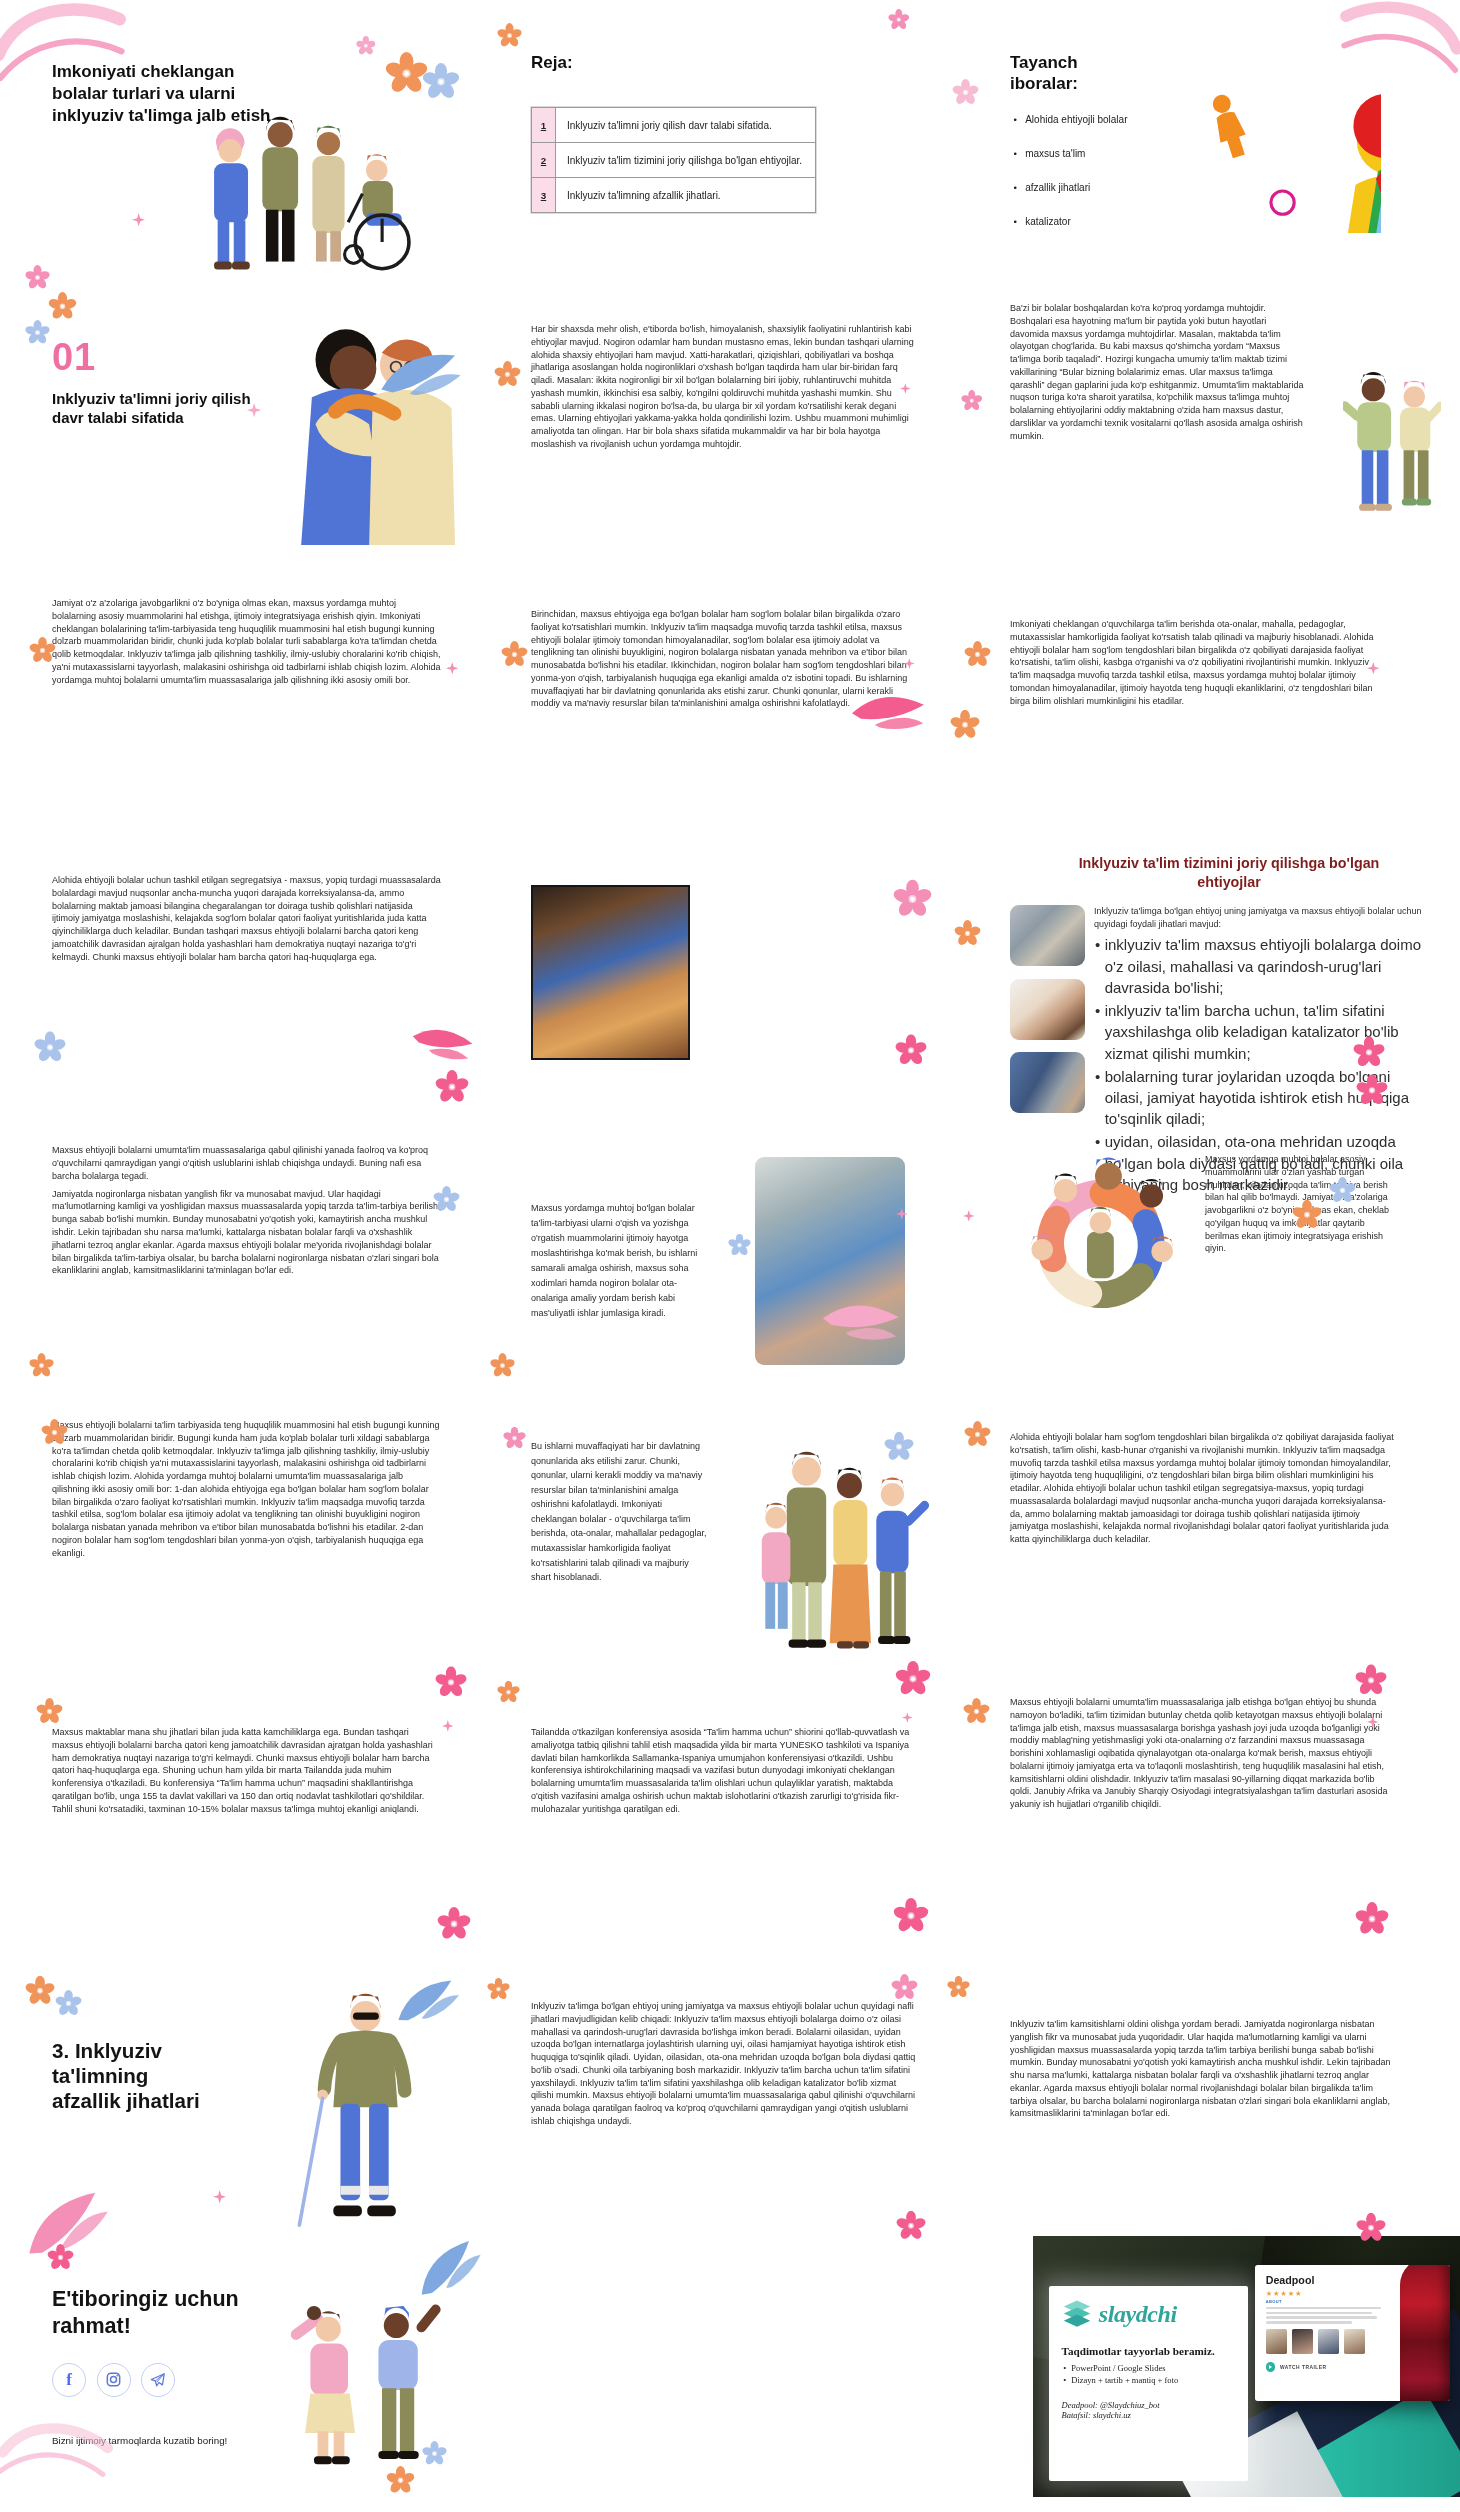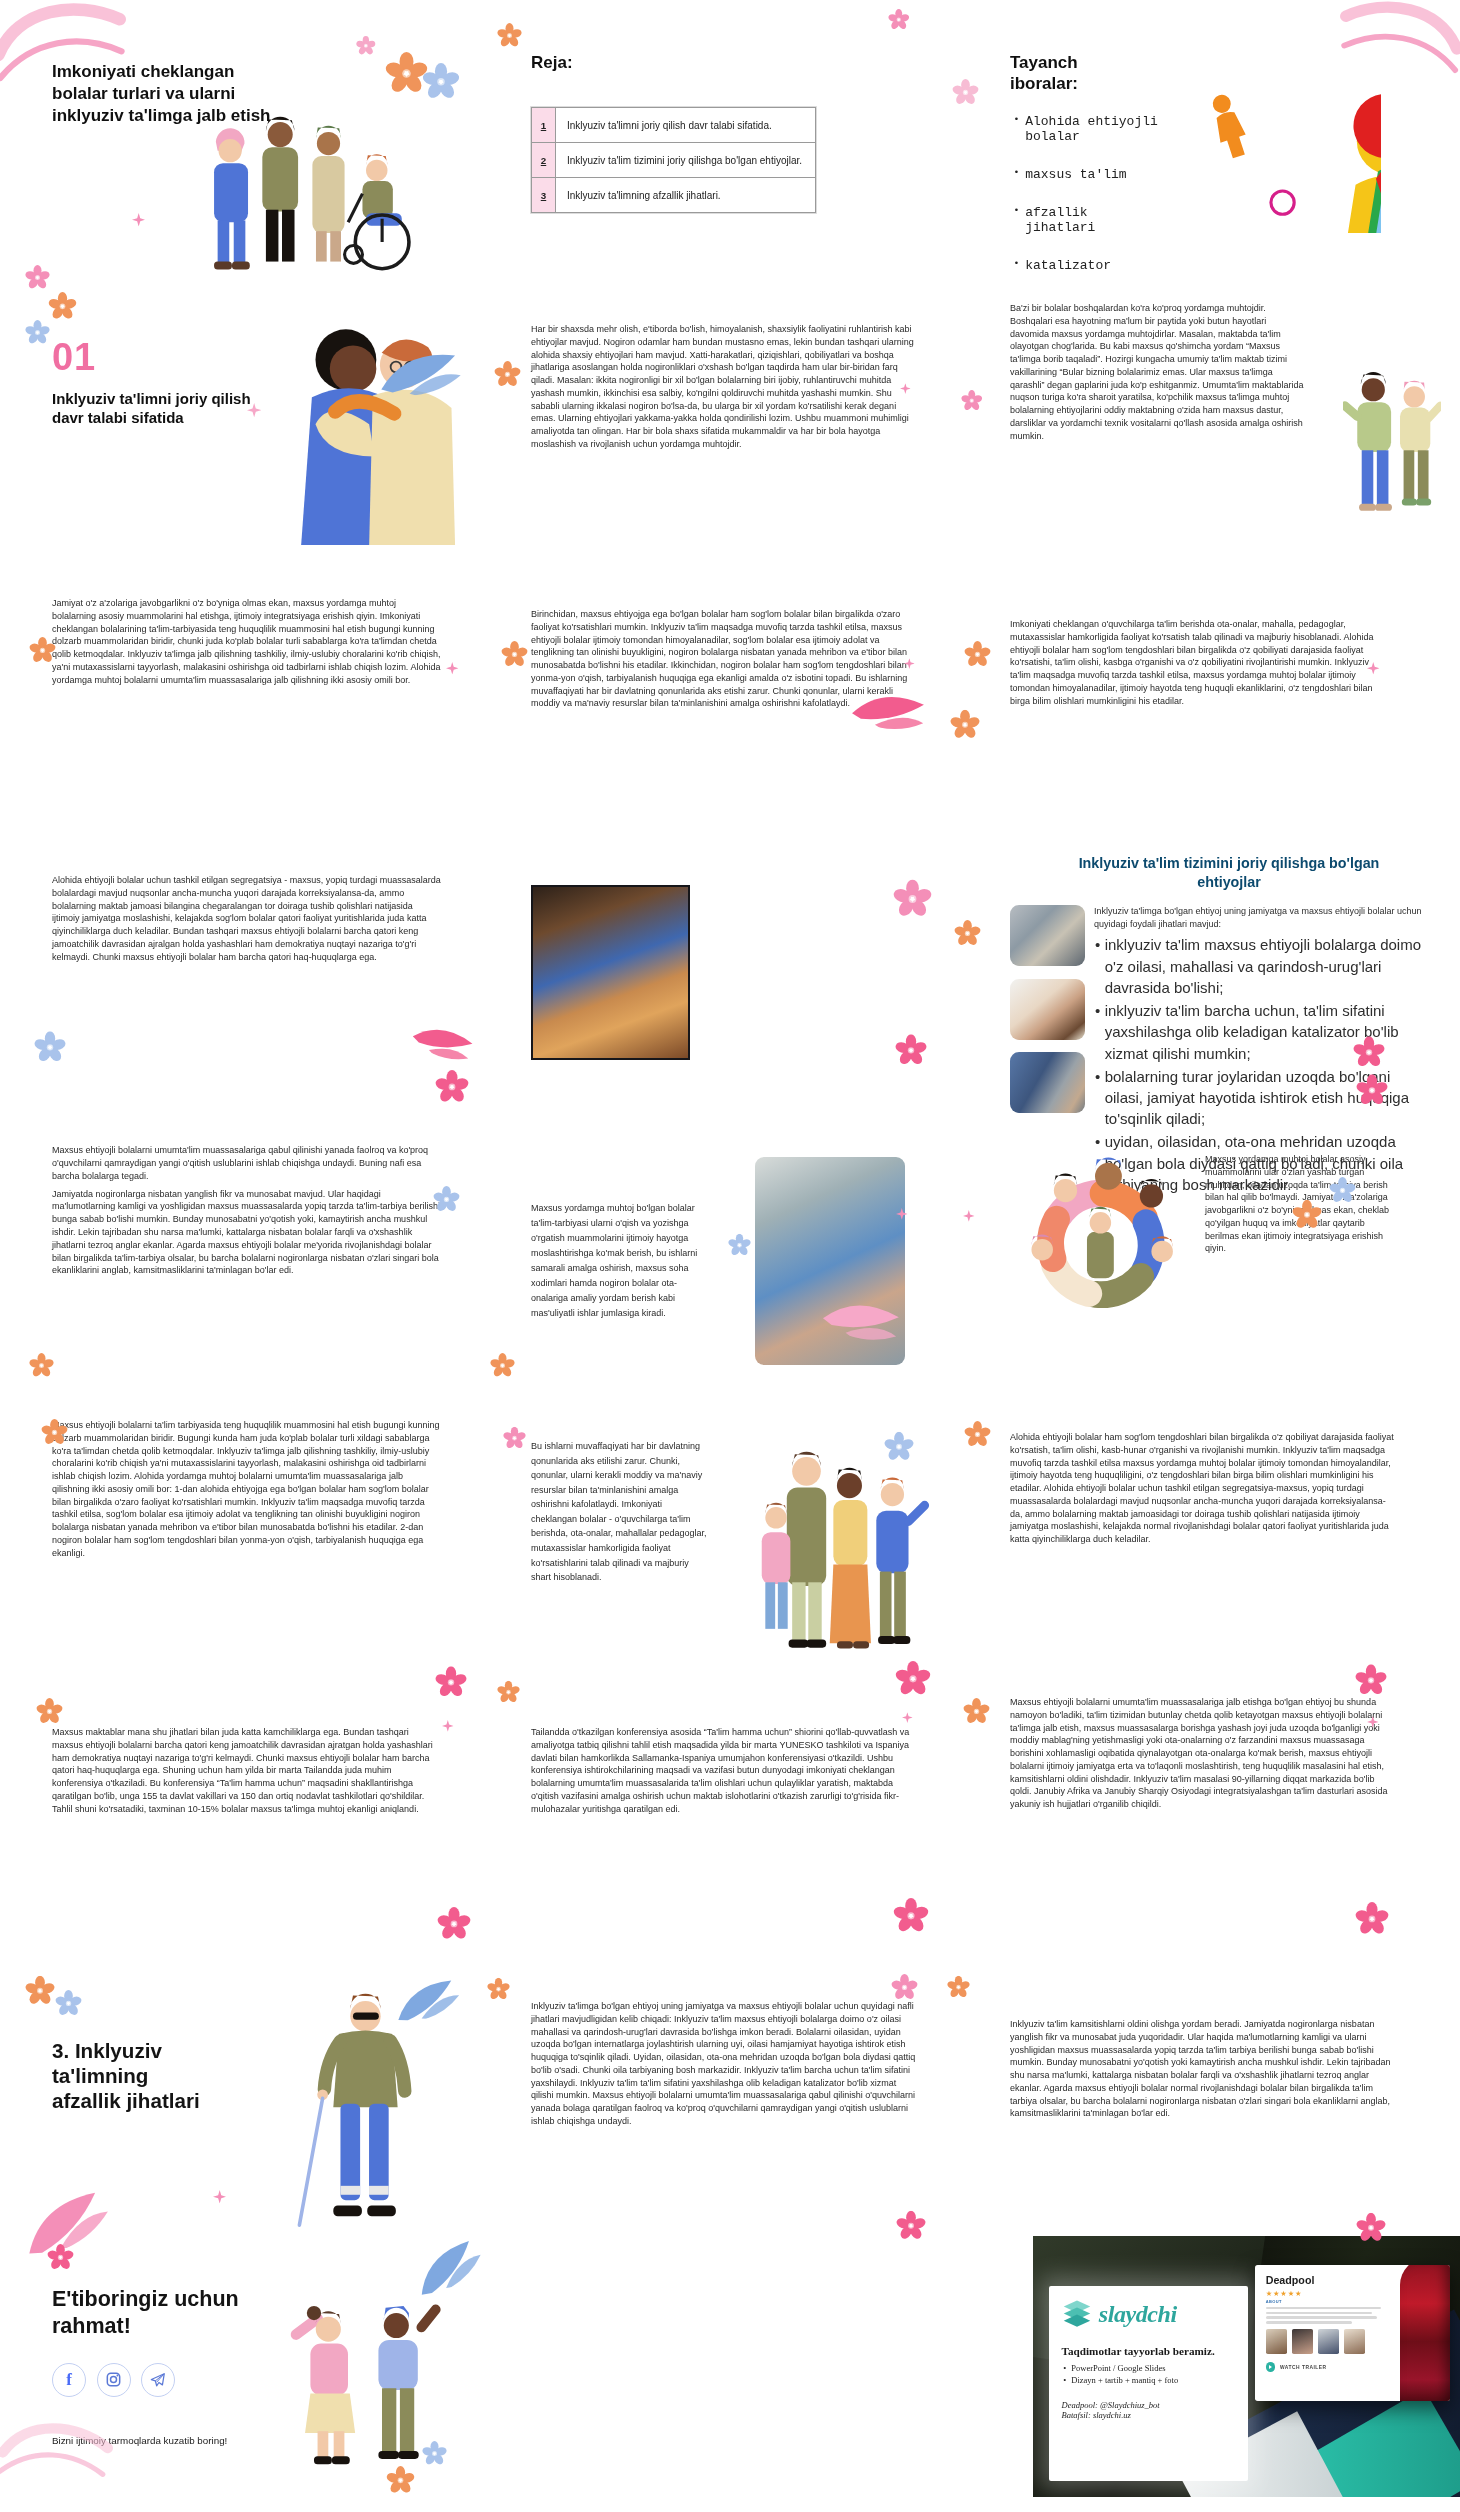--- a/index.html
+++ b/index.html
@@ -19,24 +19,24 @@
   .h-sec3{font-size:20.6px;font-weight:800;color:#141414;line-height:1.22;margin:0;}
   
   .reja-table{margin-top:34px;border:0.9px solid #9a9a9a;width:283px;background:#fff;box-shadow:0 0 0 0.9px #d9d9d9;}
   .reja-row{display:flex;border-bottom:0.9px solid #9a9a9a;height:34px;align-items:stretch;}
   .reja-row:last-child{border-bottom:none;}
   .reja-num{width:23px;background:#fbdce9;border-right:0.9px solid #9a9a9a;display:flex;align-items:center;justify-content:center;
             font-weight:bold;font-size:9.8px;text-decoration:underline;color:#222;}
   .reja-text{flex:1;display:flex;align-items:center;padding:0 11px;font-size:10px;color:#222;}
   
   .tay-list{list-style:none;margin:19.7px 0 0 3.6px;padding:0;}
-  .tay-list li{font-size:13px;color:#222;margin-bottom:23px;position:relative;padding-left:11.6px;font-family:Liberation Mono, monospace;}
+  .tay-list li{font-size:10px;color:#222;margin-bottom:23px;position:relative;padding-left:11.6px;}
   .tay-list li::before{content:"•";position:absolute;left:0;top:0;font-size:9.8px;color:#222;}
   
-  .r4-title{font-size:14.3px;font-weight:bold;color:#0c4a6e;text-align:center;line-height:1.35;margin:0 18px 12.5px 36px;}
+  .r4-title{font-size:14.3px;font-weight:bold;color:#7f1d1d;text-align:center;line-height:1.35;margin:0 18px 12.5px 36px;}
   .r4-flex{display:flex;gap:9px;}
   .r4-photos{display:flex;flex-direction:column;gap:12.5px;width:75px;flex:none;}
   .ph{border-radius:9px;width:75px;height:61px;}
   .ph1{background:linear-gradient(135deg,#b8bdc2 0%,#8d9aa4 35%,#c8c2b4 60%,#5c6670 100%);}
   .ph2{background:linear-gradient(140deg,#f2f2f0 0%,#e8d7c4 40%,#caa184 60%,#6b4a33 85%,#f0ead9 100%);}
   .ph3{background:linear-gradient(120deg,#5878a8 0%,#3d567e 40%,#9aa2a8 65%,#c3a98f 85%,#707a82 100%);}
   .r4-bullets{list-style:none;margin:3.6px 0 0 0;padding:0;}
   .r4-bullets li{font-size:15px;line-height:1.42;margin-bottom:1.8px;position:relative;padding-left:10.7px;}
   .r4-bullets li::before{content:"•";position:absolute;left:0.9px;top:0;}
   .intro-p{font-size:9px;line-height:1.42;margin:0 0 1.8px 0;}

